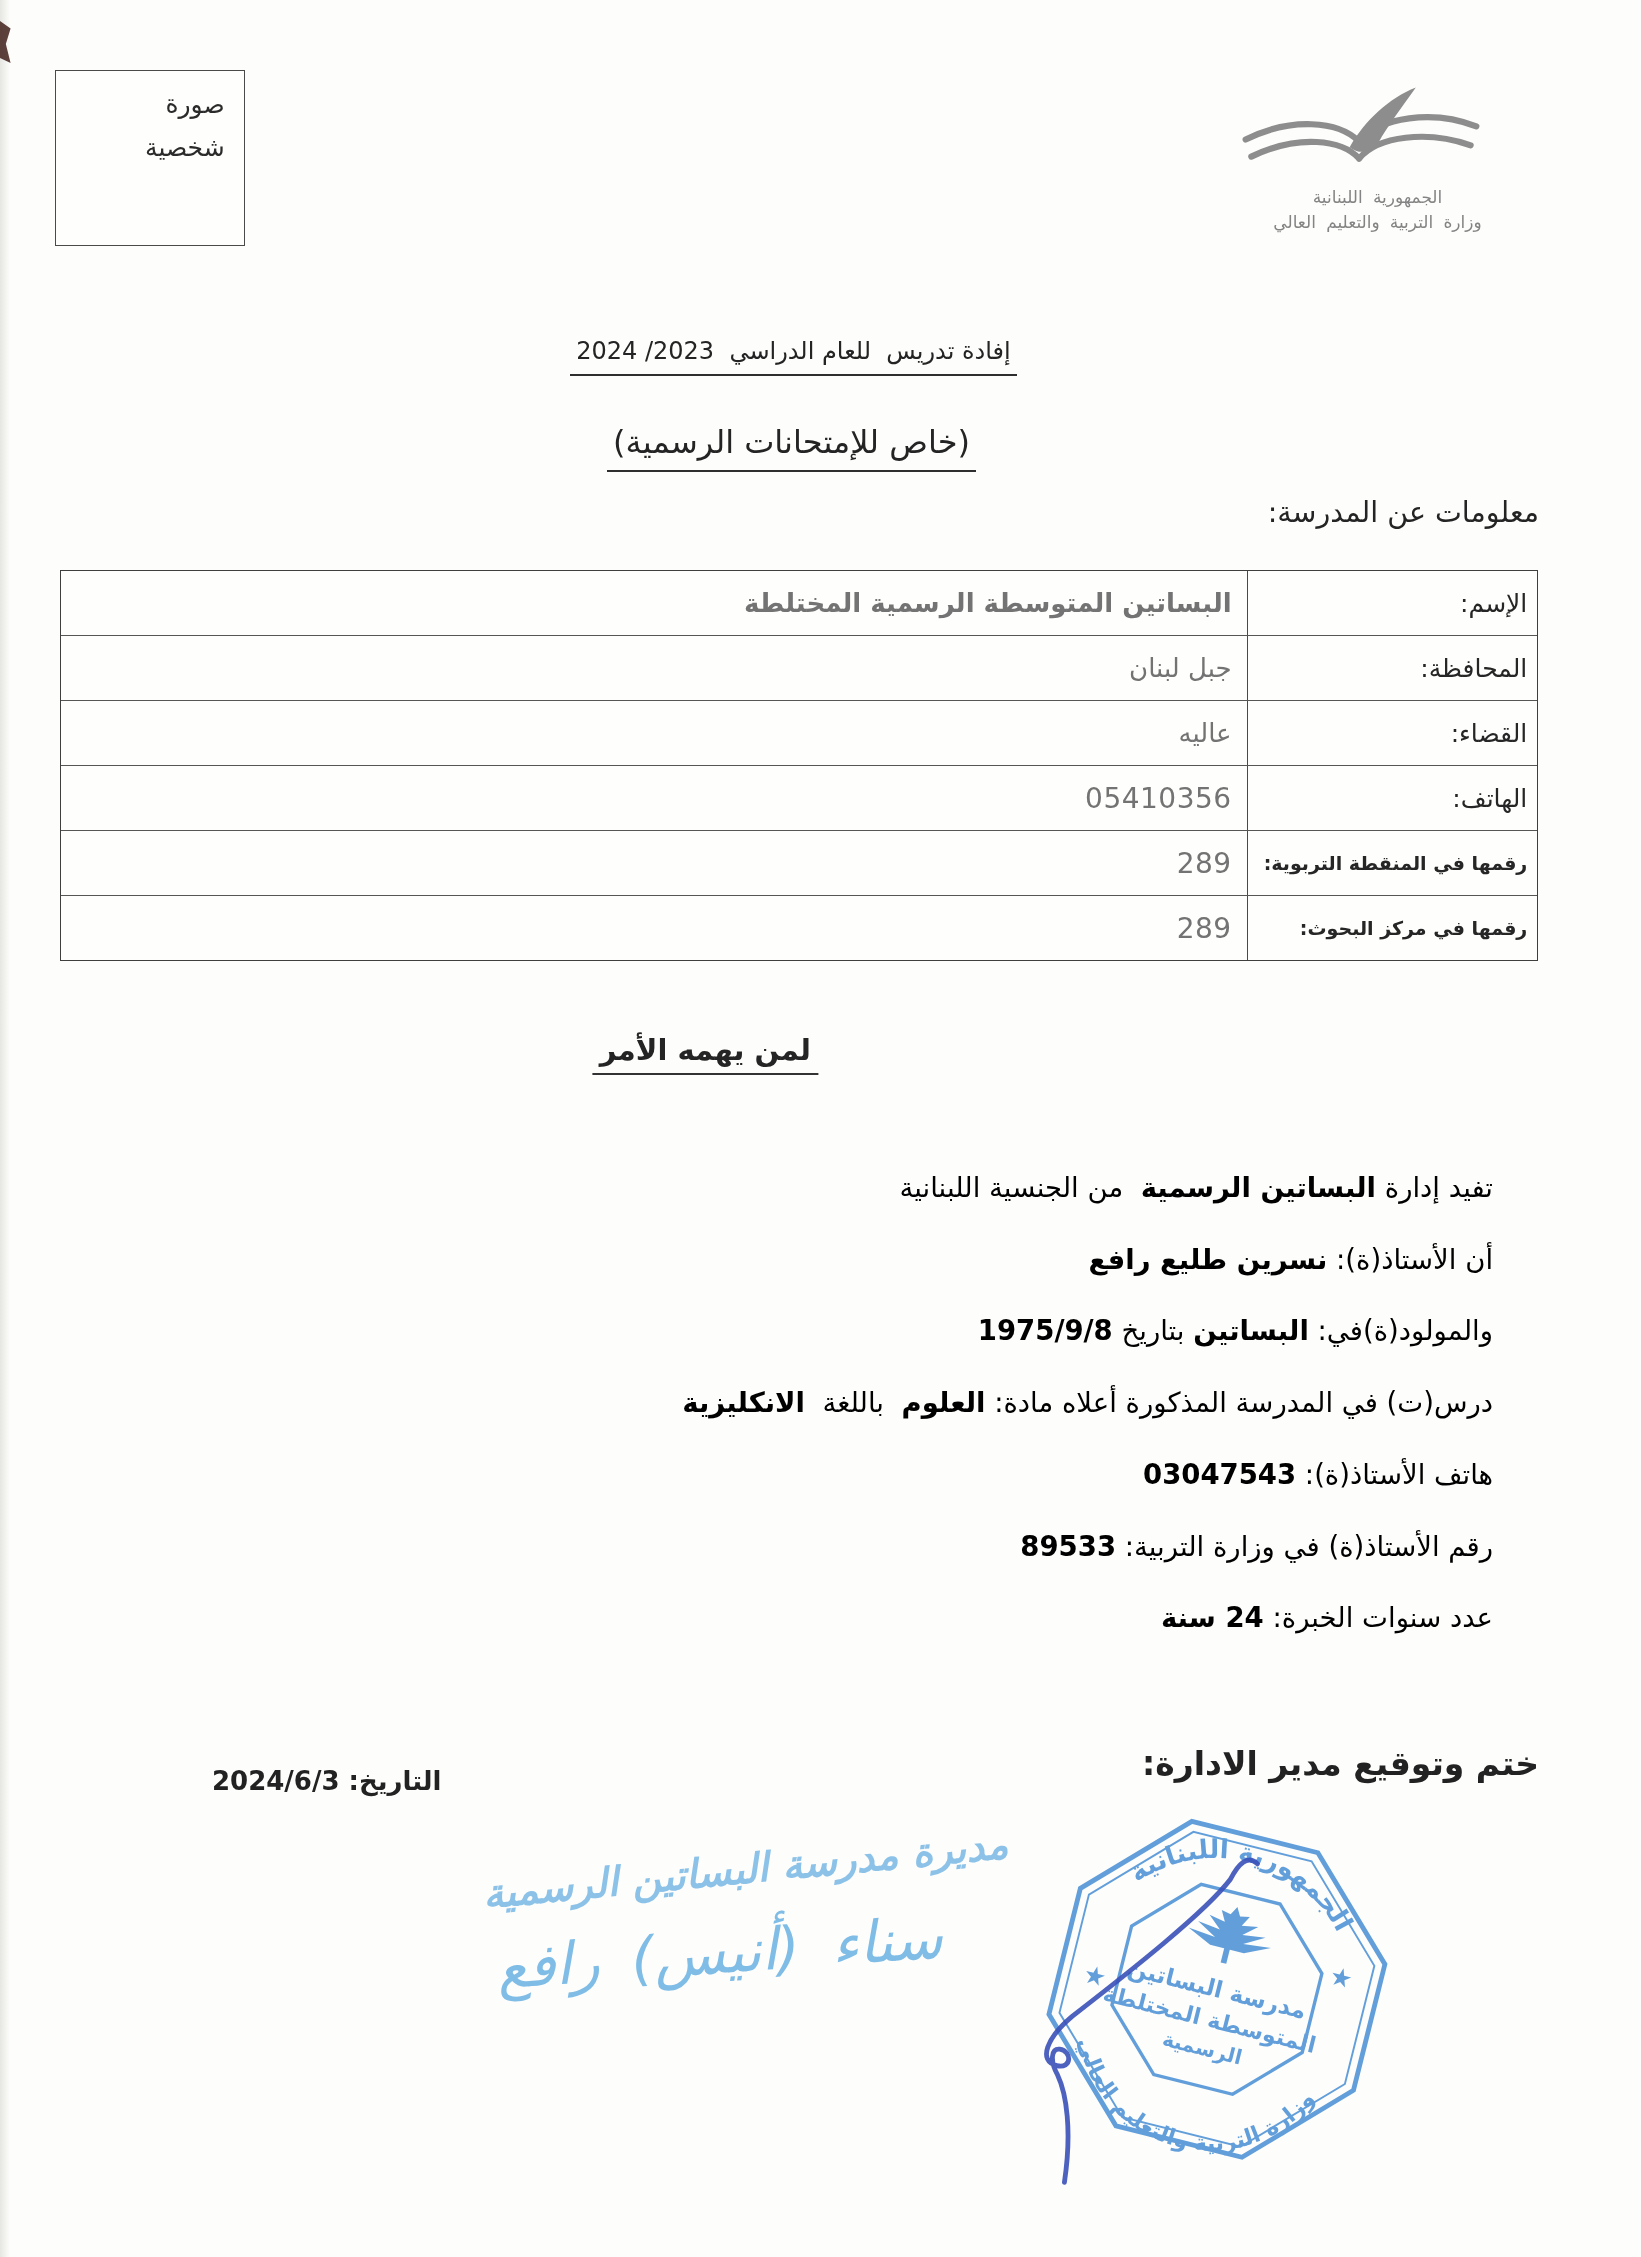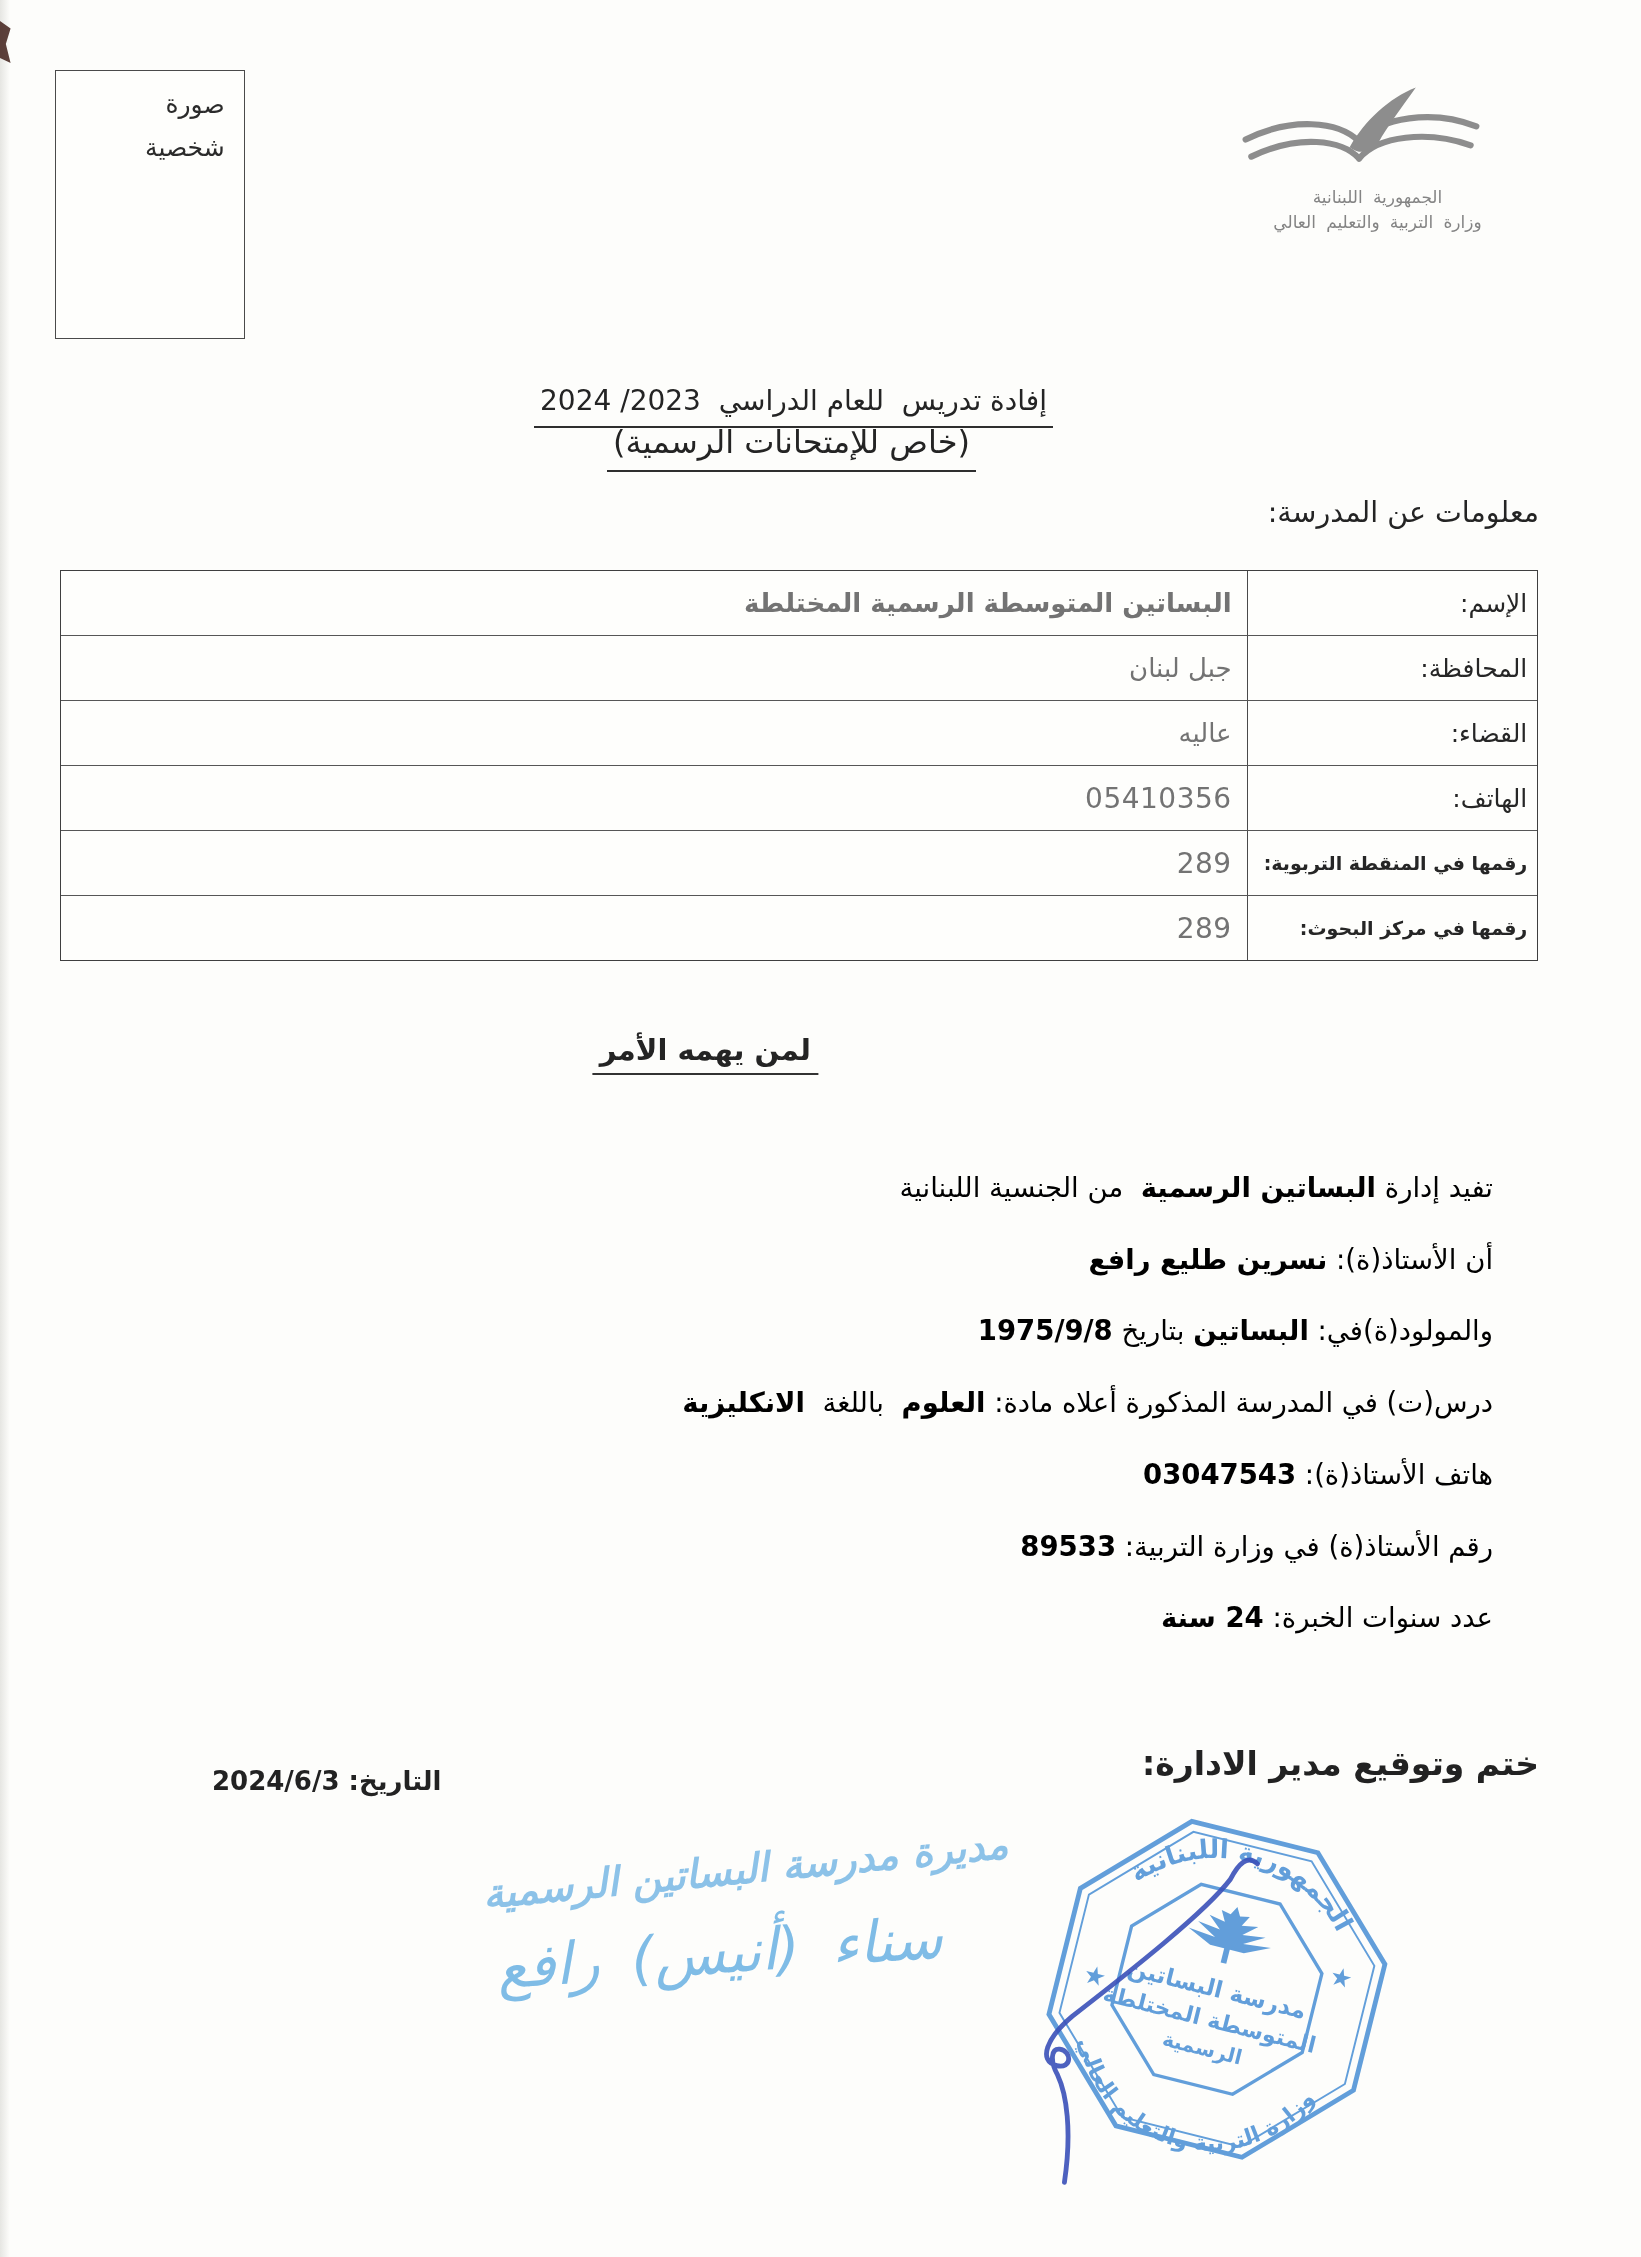--- a/index.html
+++ b/index.html
@@ -18,37 +18,37 @@
     background:linear-gradient(to right,#dededa,rgba(255,255,255,0));
     opacity:.75;
   }
   .corner-mark{
     position:absolute;left:0;top:21px;width:10.6px;height:42px;
     background:#41201a;opacity:.85;
     clip-path:polygon(0 0,100% 18%,55% 55%,100% 100%,0 88%);
   }
   
   .photo-box{
-    position:absolute;left:55px;top:70px;width:190px;height:269px;
+    position:absolute;left:55px;top:70px;width:190px;height:176px;
     border:1.9px solid #4a4a4a;box-sizing:border-box;background:#fefefc;
   }
   .photo-box .txt{
     padding:11.6px 19.3px 0 0;text-align:right;
     font-size:25px;line-height:43px;color:#2b2b2b;
   }
   
   .logo{position:absolute;left:1218px;top:81px;width:319px;text-align:center;}
   .logo svg{display:block;margin:0 auto;}
   .logo-line{font-size:17px;color:#848484;word-spacing:4.8px;line-height:25px;}
   
   .title-row{position:absolute;left:0;top:337px;width:1641px;text-align:center;}
   .title-row .u{
     display:inline-block;transform:translateX(-27px);
-    font-size:28px;font-weight:500;color:#242424;
-    padding:0 5.8px 8.7px;border-bottom:2.4px solid #2e2e2e;white-space:pre;margin-top:47px;
+    font-size:24px;font-weight:500;color:#242424;
+    padding:0 5.8px 8.7px;border-bottom:2.4px solid #2e2e2e;white-space:pre;
   }
   .subtitle-row{position:absolute;left:0;top:423px;width:1641px;text-align:center;}
   .subtitle-row .u{
     display:inline-block;transform:translateX(-29px);
     font-size:32px;font-weight:500;color:#242424;
     padding:0 5.8px 8.7px;border-bottom:2.4px solid #2e2e2e;white-space:pre;
   }
   .section-heading{
     position:absolute;right:102px;top:496px;
     font-size:28.5px;color:#242424;

